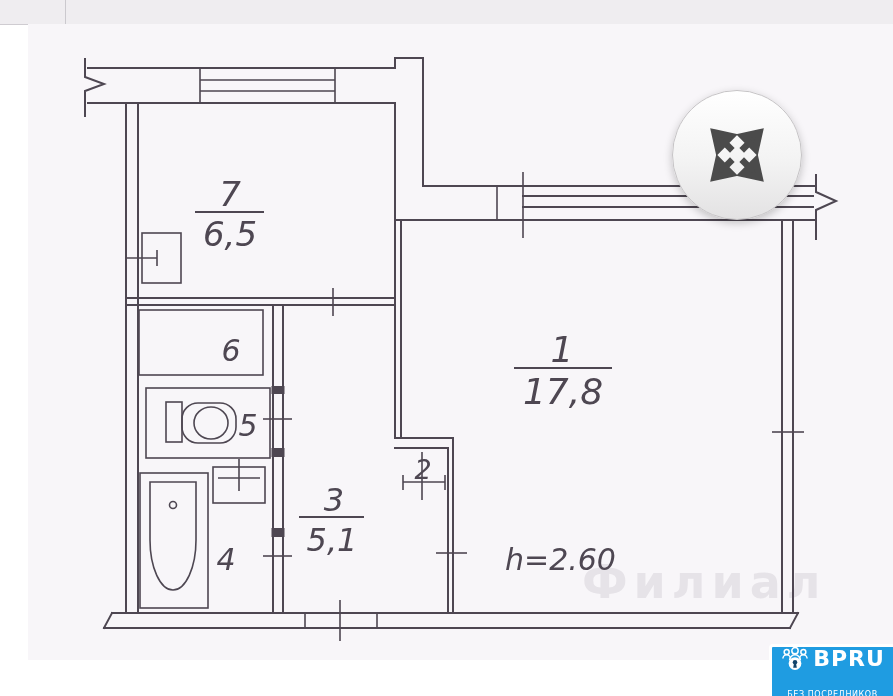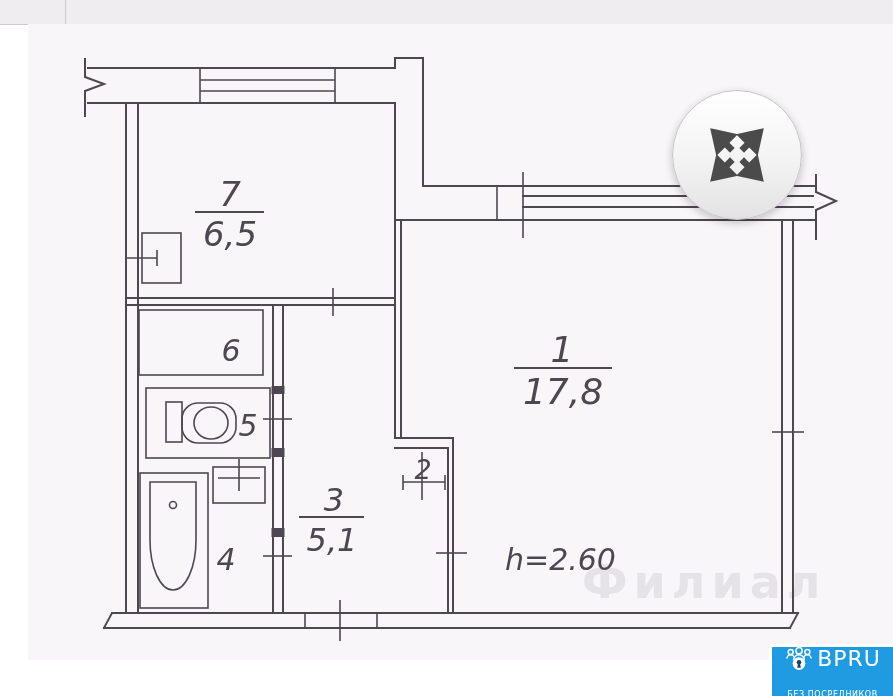--- a/index.html
+++ b/index.html
@@ -40,21 +40,21 @@
     position:absolute;left:769px;top:644px;width:124px;height:52px;
     background:#1f9ce1;
     border-left:3px solid #ffffff;border-top:3px solid #ffffff;
     border-radius:4px 0 0 0;
     box-sizing:border-box;
     display:flex;flex-direction:column;align-items:center;justify-content:center;
     text-decoration:none;cursor:pointer;
   }
   .logo-row{display:flex;align-items:center;gap:3px;}
   .logo-brand{
-    color:#ffffff;font-size:22px;font-weight:normal;letter-spacing:1px;line-height:1;
+    color:#ffffff;font-size:22px;font-weight:bold;letter-spacing:1px;line-height:1;
   }
   .logo-tagline{
     color:#ffffff;font-size:8px;letter-spacing:0.6px;margin-top:18px;line-height:1;
     white-space:nowrap;
   }
   .plan-label{
     font-family:"DejaVu Sans",sans-serif;
     font-style:italic;
     fill:#4e4752;
   }

